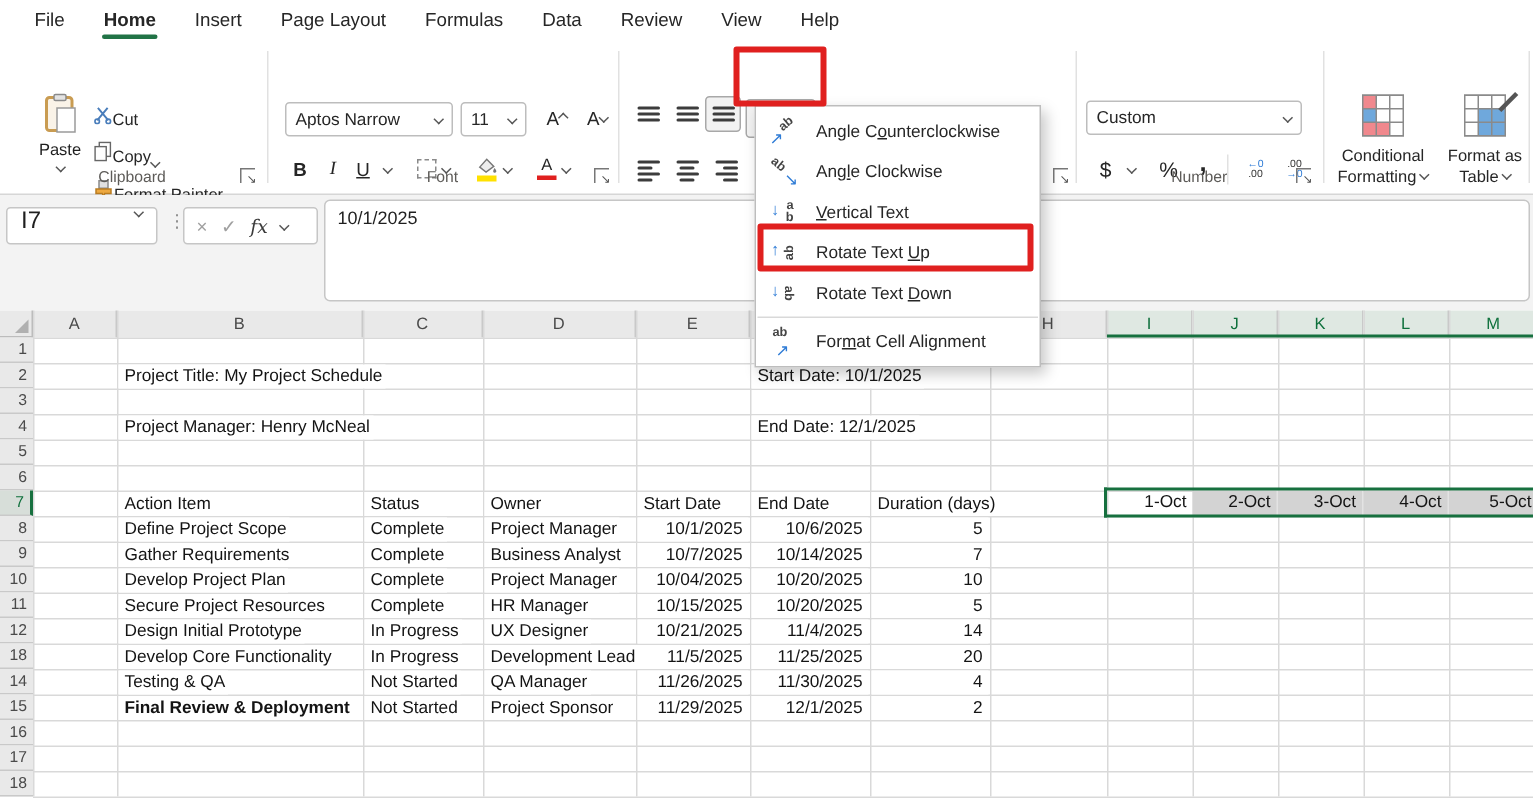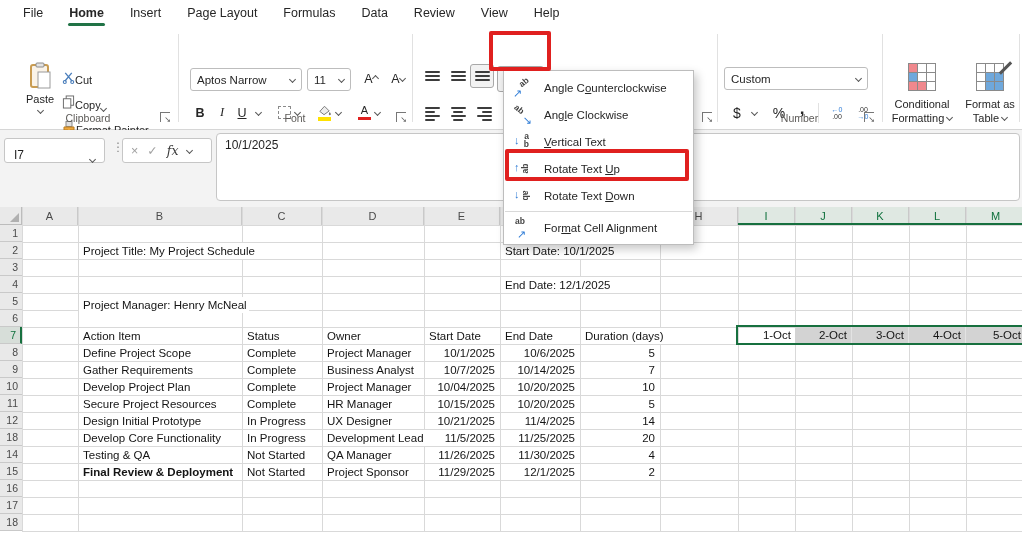--- a/index.html
+++ b/index.html
@@ -61,22 +61,22 @@
   .sgrid{display:grid;grid-template-columns:repeat(3,8px);grid-template-rows:repeat(3,8px);
          border:1px solid #8a8a8a;background:#8a8a8a;gap:1px}
   .sgrid i{background:#fff}
   .sgrid i.r{background:#f0888d}.sgrid i.b{background:#6fa8dc}
   .stybtn{position:absolute;top:36px;display:flex;flex-direction:column;align-items:center;width:76px}
   .stybtn .lbl{font-size:11px;color:#262626;text-align:center;line-height:14px;margin-top:6px}
   .brush{position:absolute;right:-4px;top:-4px;width:3px;height:16px;background:#555;transform:rotate(45deg)}
   
   #fstrip{position:absolute;left:0;top:130px;width:1022px;height:77px;background:#f3f3f3}
   #namebox{position:absolute;left:4px;top:8px;width:101px;height:25px;background:#fff;
-           border:1px solid #c6c6c6;border-radius:3px;display:flex;align-items:flex-end;
-           justify-content:space-between;padding:0 9px;font-size:12px}
+           border:1px solid #c6c6c6;border-radius:3px;display:flex;align-items:flex-start;
+           justify-content:space-between;padding:0 9px;font-size:16px}
   #dots{position:absolute;left:112px;top:10px;color:#8a8a8a;font-size:12px}
   #fxbox{position:absolute;left:122px;top:8px;width:90px;height:25px;background:#fff;border:1px solid #c6c6c6;
          border-radius:3px;display:flex;align-items:center;gap:9px;padding:0 8px;font-size:12.5px}
   #fxbox .gx{color:#a0a0a0}
   #fxbox .fx{font-family:"DejaVu Serif",serif;font-style:italic;font-size:12.5px;color:#3b3b3b}
   #finput{position:absolute;left:216px;top:3px;width:804px;height:68px;background:#fff;
           border:1px solid #c6c6c6;border-radius:4px;padding:4px 8px;font-size:12px}
   
   #sheet{position:absolute;left:0;top:207px;width:1022px;height:326px;background:#fff}
   #corner{position:absolute;left:0;top:0;width:22px;height:18px;background:#e9e9e9;border-right:1px solid #bcbcbc;border-bottom:1px solid #bcbcbc}
@@ -431,21 +431,21 @@
         <div class="hline" style="top: 239px;"></div>
         <div class="hline" style="top: 256px;"></div>
         <div class="hline" style="top: 273px;"></div>
         <div class="hline" style="top: 290px;"></div>
         <div class="hline" style="top: 307px;"></div>
         <div class="hline" style="top: 324px;"></div>
       </div>
     <div id="cells">
         <div class="cell l" style="left: 79px; top: 36px; height: 16px;">Project Title: My Project Schedule</div>
         <div class="cell l" style="left: 501px; top: 36px; height: 16px;">Start Date: 10/1/2025</div>
-        <div class="cell l" style="left: 79px; top: 70px; height: 16px; margin-top: 20px;">Project Manager: Henry McNeal</div>
+        <div class="cell l" style="left: 79px; top: 70px; height: 16px;">Project Manager: Henry McNeal</div>
         <div class="cell l" style="left: 501px; top: 70px; height: 16px;">End Date: 12/1/2025</div>
         <div class="cell l" style="left: 79px; top: 121px; height: 16px;">Action Item</div>
         <div class="cell l" style="left: 243px; top: 121px; height: 16px;">Status</div>
         <div class="cell l" style="left: 323px; top: 121px; height: 16px;">Owner</div>
         <div class="cell l" style="left: 425px; top: 121px; height: 16px;">Start Date</div>
         <div class="cell l" style="left: 501px; top: 121px; height: 16px;">End Date</div>
         <div class="cell l" style="left: 581px; top: 121px; height: 16px;">Duration (days)</div>
         <div class="cell l" style="left: 79px; top: 138px; height: 16px; text-align: right;">Define Project Scope</div>
         <div class="cell l" style="left: 243px; top: 138px; height: 16px;">Complete</div>
         <div class="cell l" style="left: 323px; top: 138px; height: 16px;">Project Manager</div>

